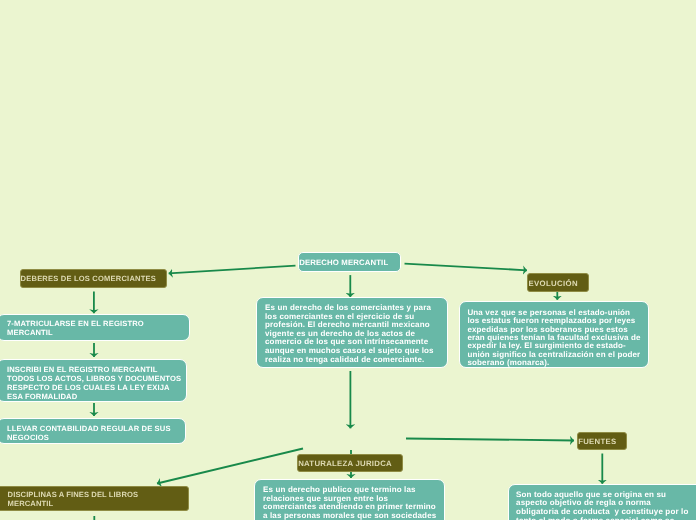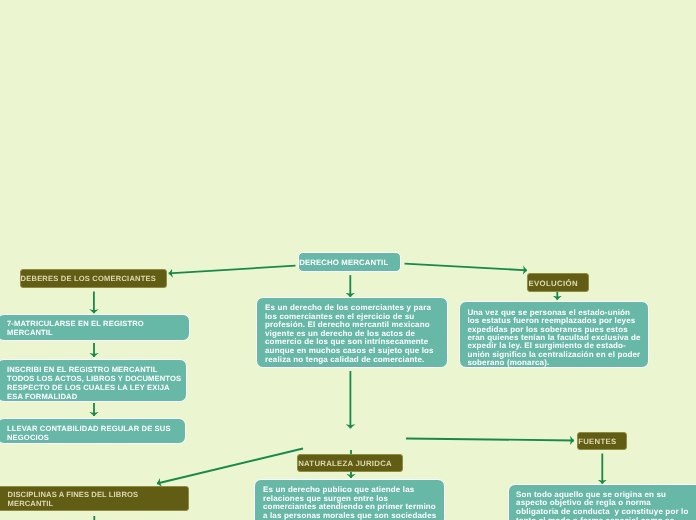--- a/index.html
+++ b/index.html
@@ -98,21 +98,21 @@
   <span class="ln">expedir la ley. El surgimiento de estado-</span>
   <span class="ln">unión significo la centralización en el poder</span>
   <span class="ln">soberano (monarca).</span>
 </div>
 
 <div class="node olive ctr" style="left:297.2px;top:429.9px;width:106px;height:18.2px;font-size:7.8px;letter-spacing:0.25px;padding-top:0.8px;margin-top:24px;">
   <span>NATURALEZA JURIDCA</span>
 </div>
 
 <div class="node tealtext" style="left:254px;top:479.3px;width:191.2px;height:60px;padding:6px 0 0 8px;font-size:8px;line-height:8.6px;letter-spacing:0.15px;">
-  <span class="ln">Es un derecho publico que atiende las</span>
+  <span class="ln">Es un derecho publico que termino las</span>
   <span class="ln">relaciones que surgen entre los</span>
   <span class="ln">comerciantes atendiendo en primer termino</span>
   <span class="ln">a las personas morales que son sociedades</span>
 </div>
 
 <div class="node olive ctr" style="left:577.2px;top:431.6px;width:50.2px;height:18.3px;font-size:7.75px;letter-spacing:0.3px;padding-top:1.2px;">
   <span>FUENTES</span>
 </div>
 
 <div class="node tealtext" style="left:507.8px;top:484.4px;width:200px;height:60px;padding:5.5px 0 0 7.3px;font-size:8px;line-height:8.6px;letter-spacing:0.15px;">

